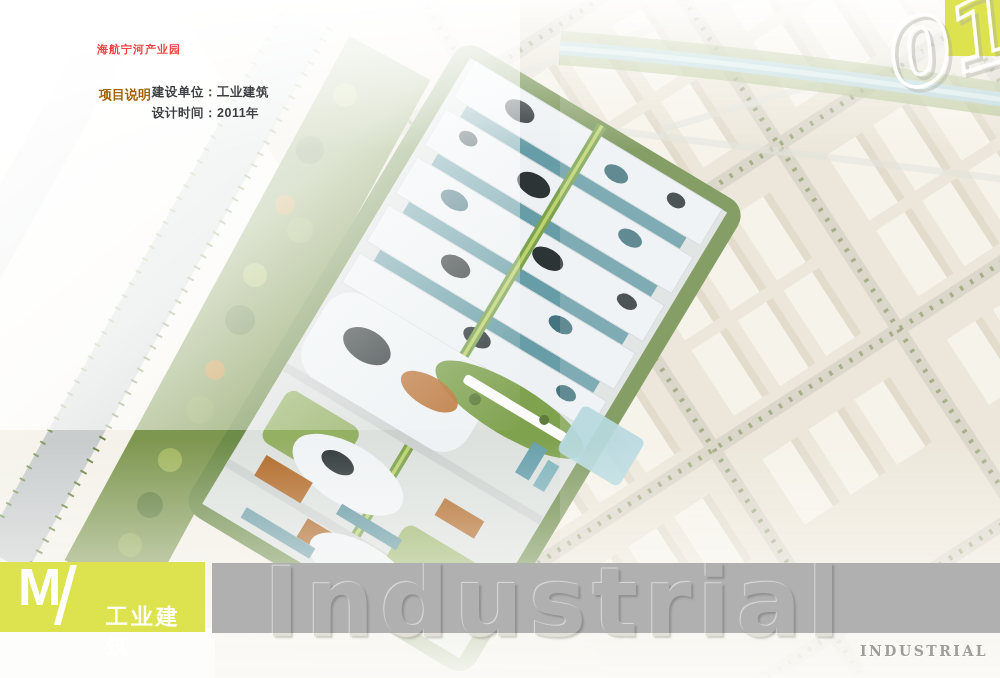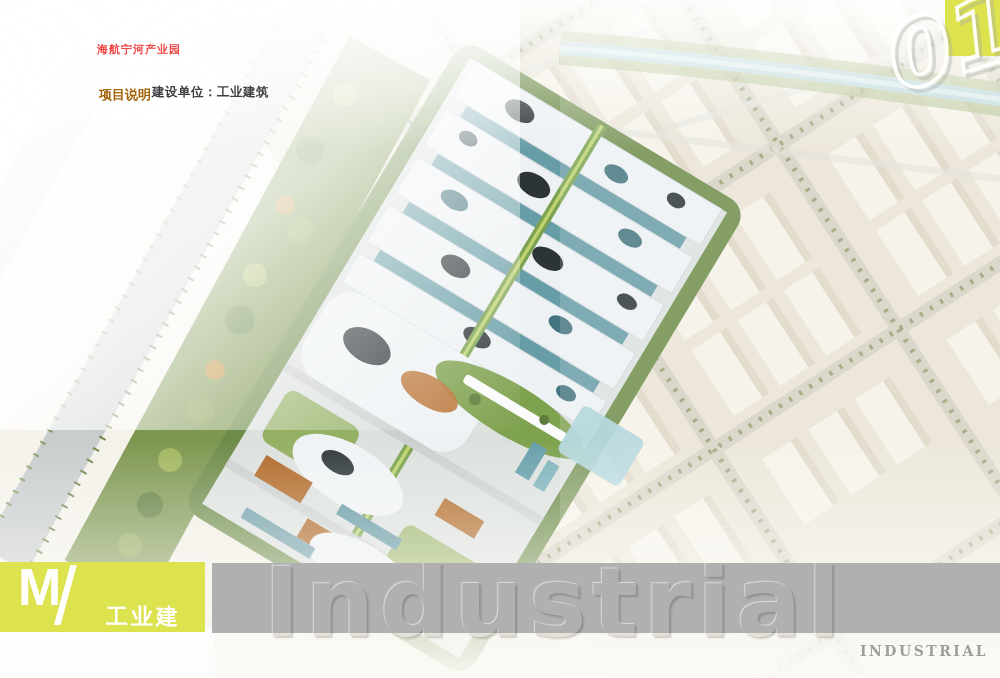--- a/index.html
+++ b/index.html
@@ -205,20 +205,24 @@
     <rect x="0" y="628" width="215" height="50" fill="#fdfdfb"></rect>
   </svg>
 
   <div class="page-title">海航宁河产业园</div>
   <div class="section-label">项目说明</div>
   <div class="info-block">
     <div class="info-line">
       <span>建设单位：</span>
         <span>工业建筑</span>
     </div>
+    <div class="info-line">
+      <span>设计时间：</span>
+        <span>2011年</span>
+    </div>
   </div>
 
   <svg class="corner-num" viewBox="830 0 170 135">
     <rect x="945" y="0" width="62" height="56" fill="#dde24f"></rect>
     <text x="899" y="92" font-size="92" font-weight="bold" font-style="italic" font-family="DejaVu Sans, Liberation Sans, sans-serif" fill="none" stroke="#a8aca4" stroke-width="3.5" opacity="0.4" transform="translate(4,4) rotate(-17 899 92)">01</text>
     <text x="899" y="92" font-size="92" font-weight="bold" font-style="italic" font-family="DejaVu Sans, Liberation Sans, sans-serif" fill="none" stroke="#ffffff" stroke-width="3.5" opacity="0.95" transform="rotate(-17 899 92)">01</text>
   </svg>
 
   <div class="gray-band">
     <div class="wm-text">Industrial</div>

